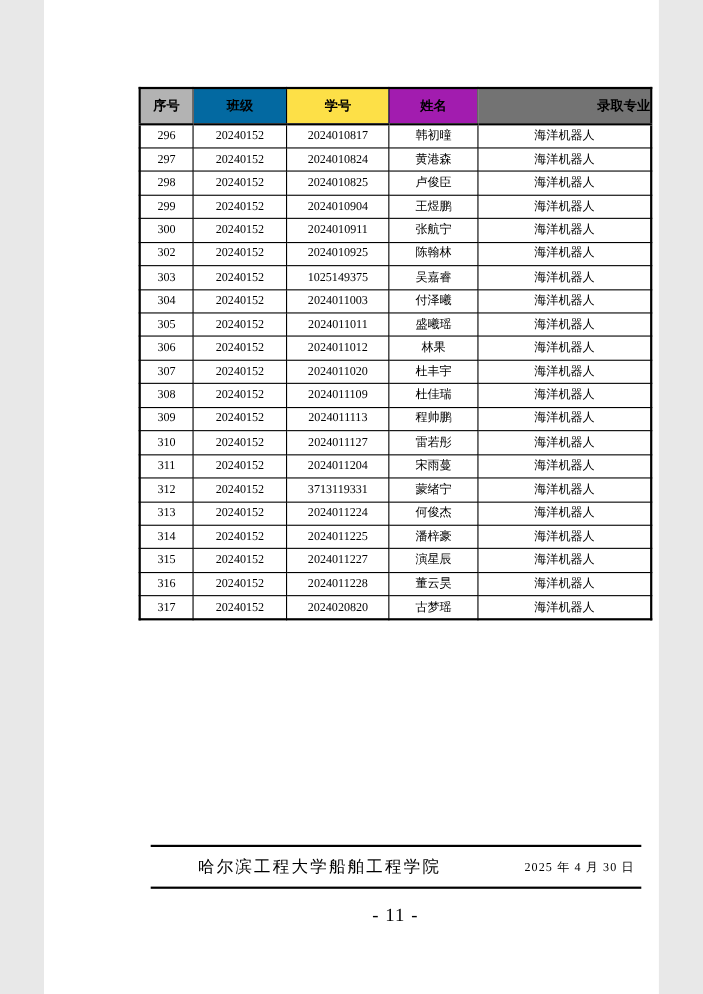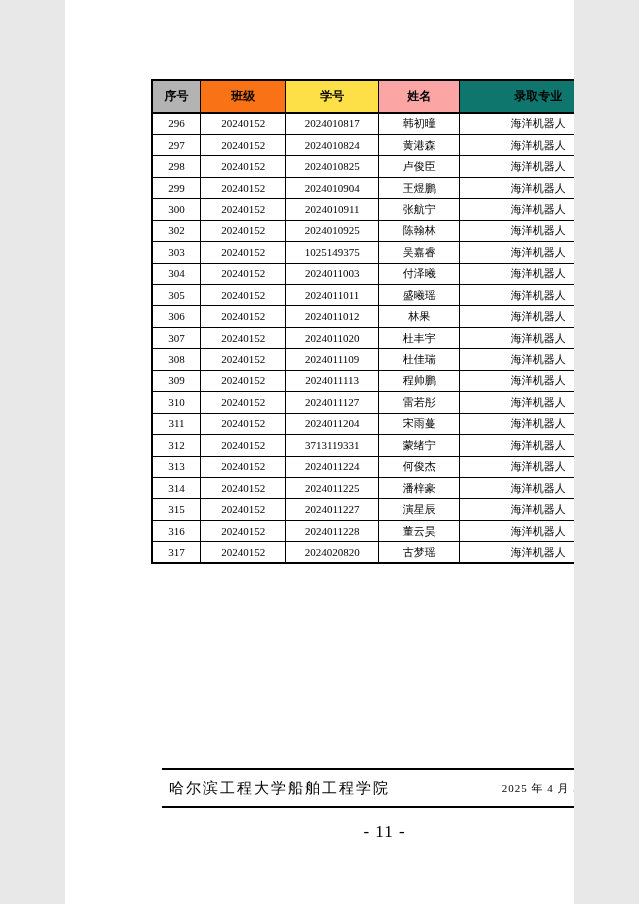--- a/index.html
+++ b/index.html
@@ -1,19 +1,19 @@
 <!DOCTYPE html>
 <html><head>
 <meta charset="utf-8">
 <style>
   * { margin: 0; padding: 0; box-sizing: border-box; }
   html, body { background: #e8e8e8; }
   .page {
     position: relative;
-    width: 509px;
+    width: 559px;
     height: 904px;
     margin: 0 auto;
     background: #ffffff;
     font-family: "Liberation Serif", "DejaVu Serif", serif;
     color: #000000;
     overflow: hidden;
   }
   .roster-table {
     position: absolute;
     left: 86px;
@@ -53,20 +53,21 @@
     border-bottom: 2px solid #000000;
     display: flex;
     align-items: center;
     justify-content: space-between;
     padding: 0 6px 0 7px;
   }
   .institution {
     font-size: 15px;
     letter-spacing: 2px;
     font-weight: 500;
+    margin-left: 36px;
   }
   .sign-date {
     font-size: 11px;
     letter-spacing: 1px;
   }
   .page-number {
     position: absolute;
     left: 0;
     top: 822px;
     width: 639px;
@@ -84,24 +85,24 @@
     <colgroup>
       <col style="width: 10.4%">
       <col style="width: 18.4%">
       <col style="width: 19.9%">
       <col style="width: 17.5%">
       <col style="width: 33.8%">
     </colgroup>
     <thead>
       <tr>
         <th style="background: rgb(179, 179, 179);">序号</th>
-        <th style="background: #f97316;">班级</th>
+        <th style="background: #0369a1;">班级</th>
         <th style="background: #fde047;">学号</th>
-        <th style="background: #fca5a5; margin-top: 12px;">姓名</th>
-        <th style="background: #0f766e;">录取专业</th>
+        <th style="background: #a21caf; margin-top: 12px;">姓名</th>
+        <th style="background: #737373; text-align: right;">录取专业</th>
       </tr>
     </thead>
     <tbody>
         <tr>
           <td>296</td>
           <td>20240152</td>
           <td>2024010817</td>
           <td>韩初曈</td>
           <td>海洋机器人</td>
         </tr>

